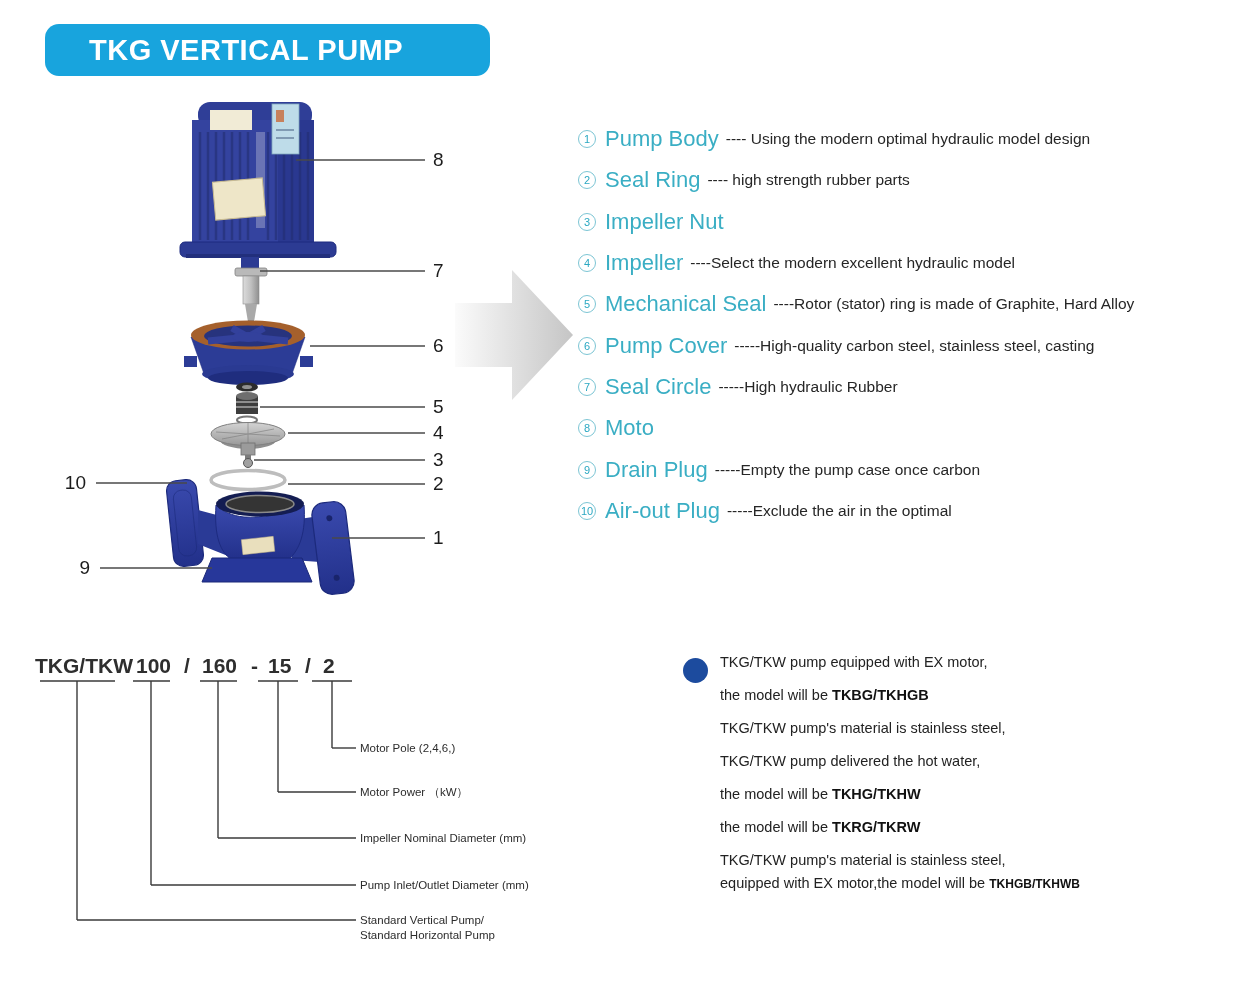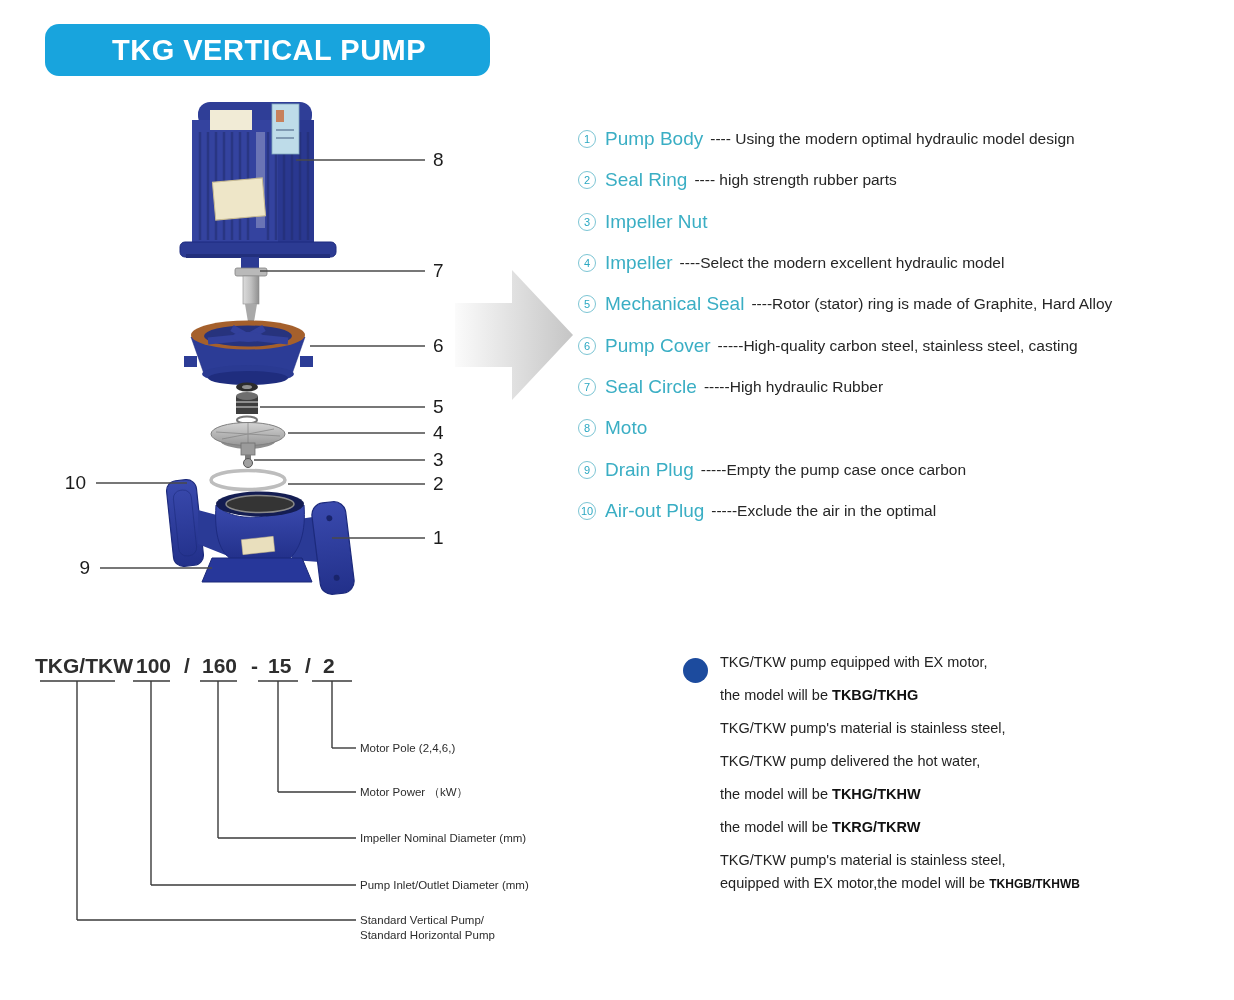--- a/index.html
+++ b/index.html
@@ -3,35 +3,35 @@
 <meta charset="utf-8">
 <style>
   * { margin:0; padding:0; box-sizing:border-box; }
   html,body { background:#ffffff; }
   body { font-family:"Liberation Sans", sans-serif; }
   .page { position:relative; width:1234px; height:1000px; background:#fff; overflow:hidden; }
 
   
   .banner { position:absolute; left:45px; top:24px; width:445px; height:52px;
             background:#18a4dd; border-radius:14px; display:flex; align-items:center; }
-  .banner span { color:#ffffff; font-size:29px; font-weight:bold; letter-spacing:0.5px; padding-left:67px; }
+  .banner span { color:#ffffff; font-size:29px; font-weight:bold; letter-spacing:0.5px; padding-left:44px; }
 
   
   .pump-svg { position:absolute; left:20px; top:90px; }
   .pump-svg text { font-family:"Liberation Sans", sans-serif; font-size:19px; fill:#1c1c1c; }
   .callout-line { stroke:#4a4a4a; stroke-width:1.3; }
 
   
   .parts-list { position:absolute; left:578px; top:119px; width:656px; height:412px;
                 display:flex; flex-direction:column; justify-content:space-between; }
   .part-item { display:flex; align-items:center; height:40px; }
   .badge { width:18px; height:18px; border:1px solid #7cc5d4; border-radius:50%;
            color:#2ba8c2; font-size:11px; display:flex; align-items:center; justify-content:center;
            margin-right:9px; flex-shrink:0; }
-  .pname { color:#3aaec4; font-size:19px; margin-right:7px; white-space:nowrap; }
+  .pname { color:#3aaec4; font-size:22px; margin-right:7px; white-space:nowrap; }
   .pdesc { color:#262626; font-size:15.5px; white-space:nowrap; }
 
   
   .model-svg { position:absolute; left:20px; top:635px; }
   .model-svg text { font-family:"Liberation Sans", sans-serif; }
   .seg { font-size:21px; font-weight:bold; fill:#2e2e2e; }
   .mlabel { font-size:11.5px; fill:#2c2c2c; }
   .mline { stroke:#3a3a3a; stroke-width:1.4; }
 
   
@@ -295,21 +295,21 @@
       <text class="mlabel" x="340" y="254">Pump Inlet/Outlet Diameter (mm)</text>
       <text class="mlabel" x="340" y="289">Standard Vertical Pump/</text>
       <text class="mlabel" x="340" y="304">Standard Horizontal Pump</text>
     </g>
   </svg>
 
   <div class="notes">
     <div class="bullet"></div>
     <div class="note-lines">
       <div class="note-line">TKG/TKW pump equipped with EX motor,</div>
-      <div class="note-line"><span>the model will be </span><span class="model-strong">TKBG/TKHG</span></div>
+      <div class="note-line"><span>the model will be </span><span class="model-strong">TKBG/TKHGB</span></div>
       <div class="note-line">TKG/TKW pump's material is stainless steel,</div>
       <div class="note-line">TKG/TKW pump delivered the hot water,</div>
       <div class="note-line"><span>the model will be </span><span class="model-strong">TKHG/TKHW</span></div>
       <div class="note-line"><span>the model will be </span><span class="model-strong">TKRG/TKRW</span></div>
       <div class="note-line tight">TKG/TKW pump's material is stainless steel,</div>
       <div class="note-line last"><span>equipped with EX motor,the model will be </span><span class="model-strong big">TKHGB/TKHWB</span></div>
     </div>
   </div>
 
 </div>

